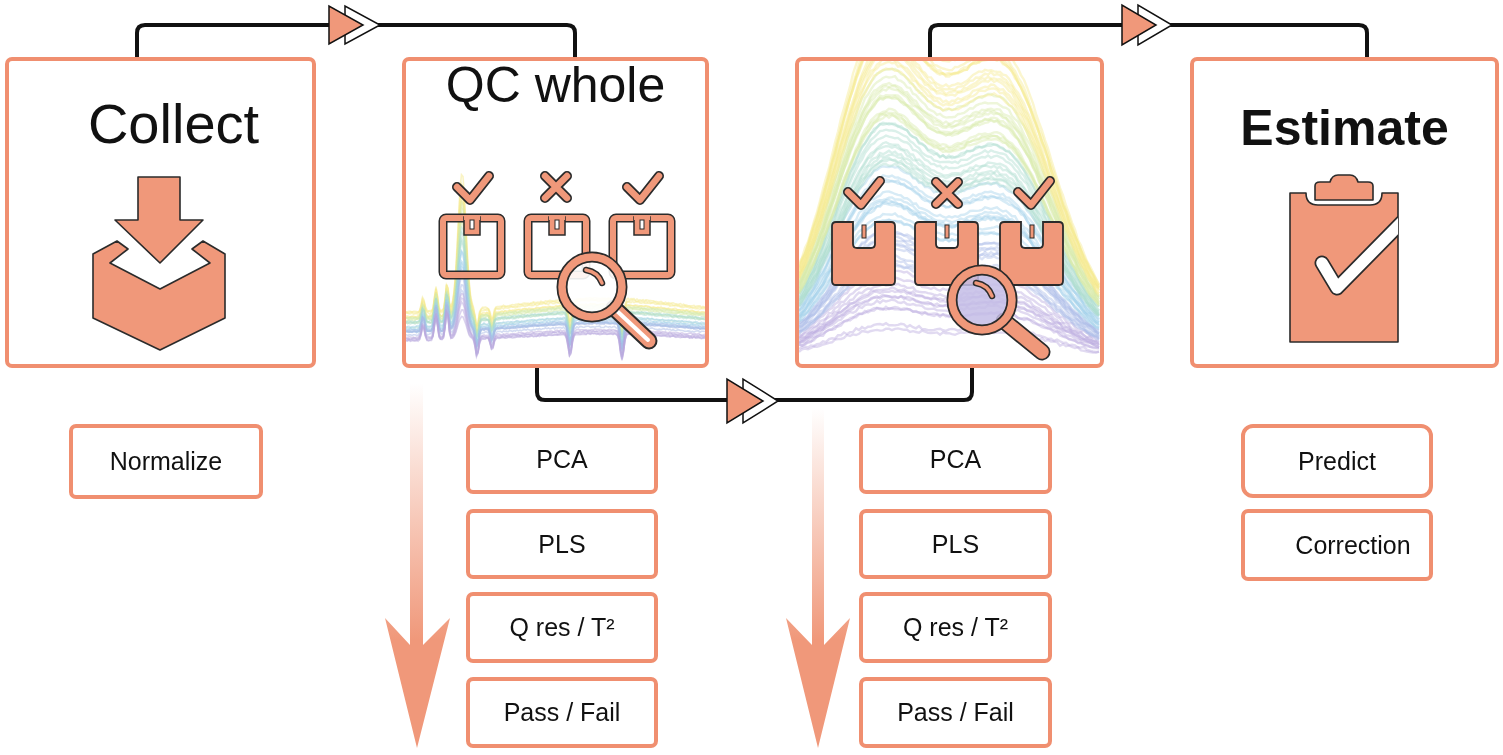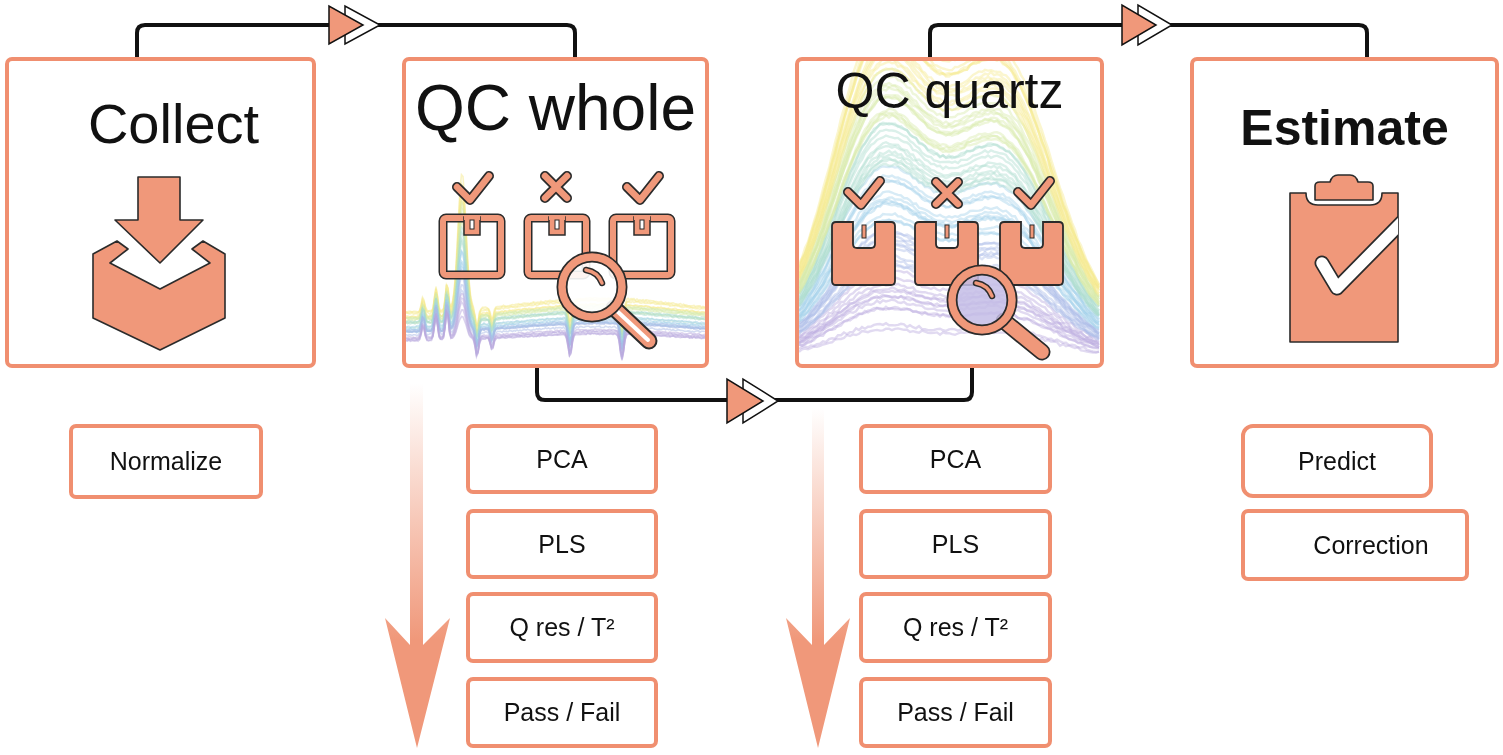--- a/index.html
+++ b/index.html
@@ -235,36 +235,35 @@
 </svg>
 
 <div class="stage-box" style="left:5px;top:57px;width:311px;height:311px;"></div>
 <div class="stage-box" style="left:402px;top:57px;width:307px;height:311px;"></div>
 <div class="stage-box" style="left:795px;top:57px;width:309px;height:311px;"></div>
 <div class="stage-box" style="left:1190px;top:57px;width:309px;height:311px;"></div>
 
 <div class="stage-title" style="left:18px;width:311px;top:94px;font-size:56px;line-height:60px;">
   <span>Collect</span>
 </div>
-<div class="stage-title" style="left:402px;width:307px;top:85px;font-size:64px;line-height:46px;">
+<div class="stage-title" style="left:402px;width:307px;top:62px;font-size:50px;line-height:46px;">
   <span>QC whole</span>
 </div>
 <div class="stage-title" style="left:795px;width:309px;top:68px;font-size:50px;line-height:47px;">
-  <span>QC quartz</span>
 </div>
 <div class="stage-title" style="left:1190px;width:309px;top:100px;font-size:50px;line-height:57px;font-weight:bold;">
   <span>Estimate</span>
 </div>
 
 <div class="step-box" style="left:69px;top:424px;width:194px;height:75px;">Normalize</div>
 
 <div class="step-box" style="left:466px;top:424px;width:192px;height:70px;">PCA</div>
 <div class="step-box" style="left:466px;top:509px;width:192px;height:70px;">PLS</div>
 <div class="step-box" style="left:466px;top:592px;width:192px;height:71px;">Q res / T²</div>
 <div class="step-box" style="left:466px;top:677px;width:192px;height:71px;">Pass / Fail</div>
 
 <div class="step-box" style="left:859px;top:424px;width:193px;height:70px;">PCA</div>
 <div class="step-box" style="left:859px;top:509px;width:193px;height:70px;">PLS</div>
 <div class="step-box" style="left:859px;top:592px;width:193px;height:71px;">Q res / T²</div>
 <div class="step-box" style="left:859px;top:677px;width:193px;height:71px;">Pass / Fail</div>
 
 <div class="step-box" style="left:1241px;top:424px;width:192px;height:74px;border-radius:12px;">Predict</div>
-<div class="step-box" style="left:1241px;top:509px;width:228px;height:72px;padding-left:32px;">Correction</div>
+<div class="step-box" style="left:1241px;top:509px;width:192px;height:72px;padding-left:32px;">Correction</div>
 
 </body></html>

